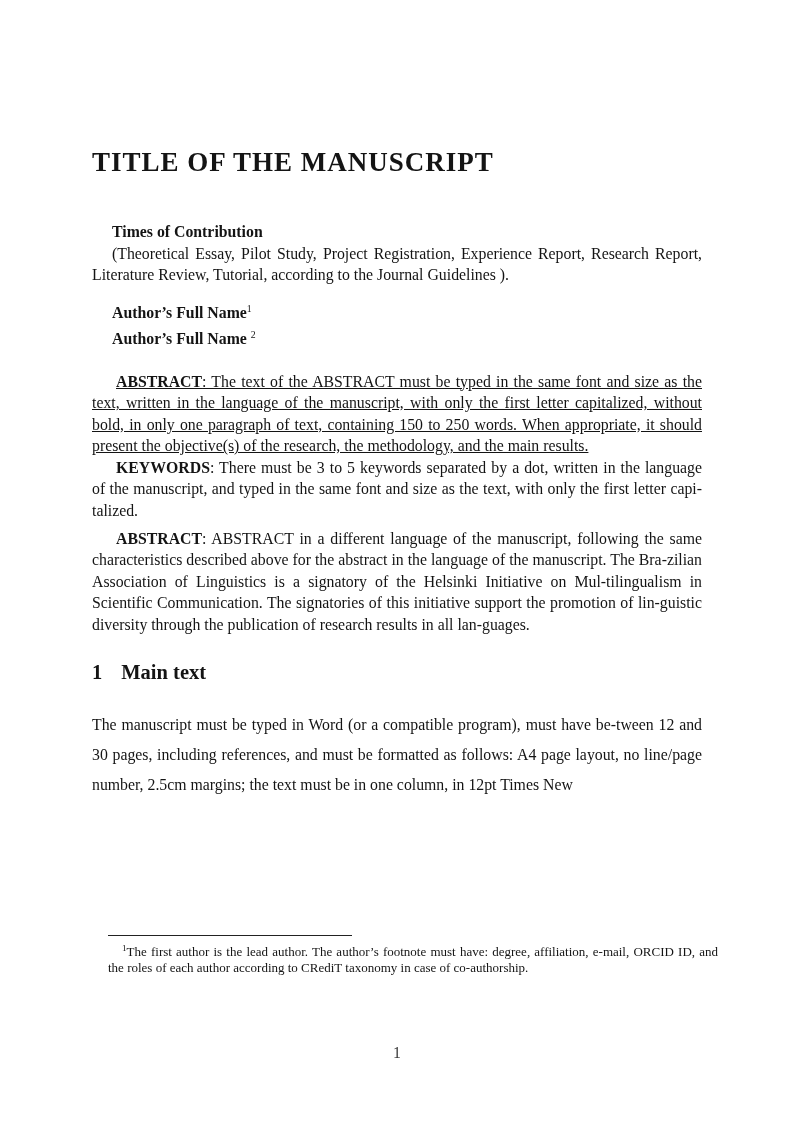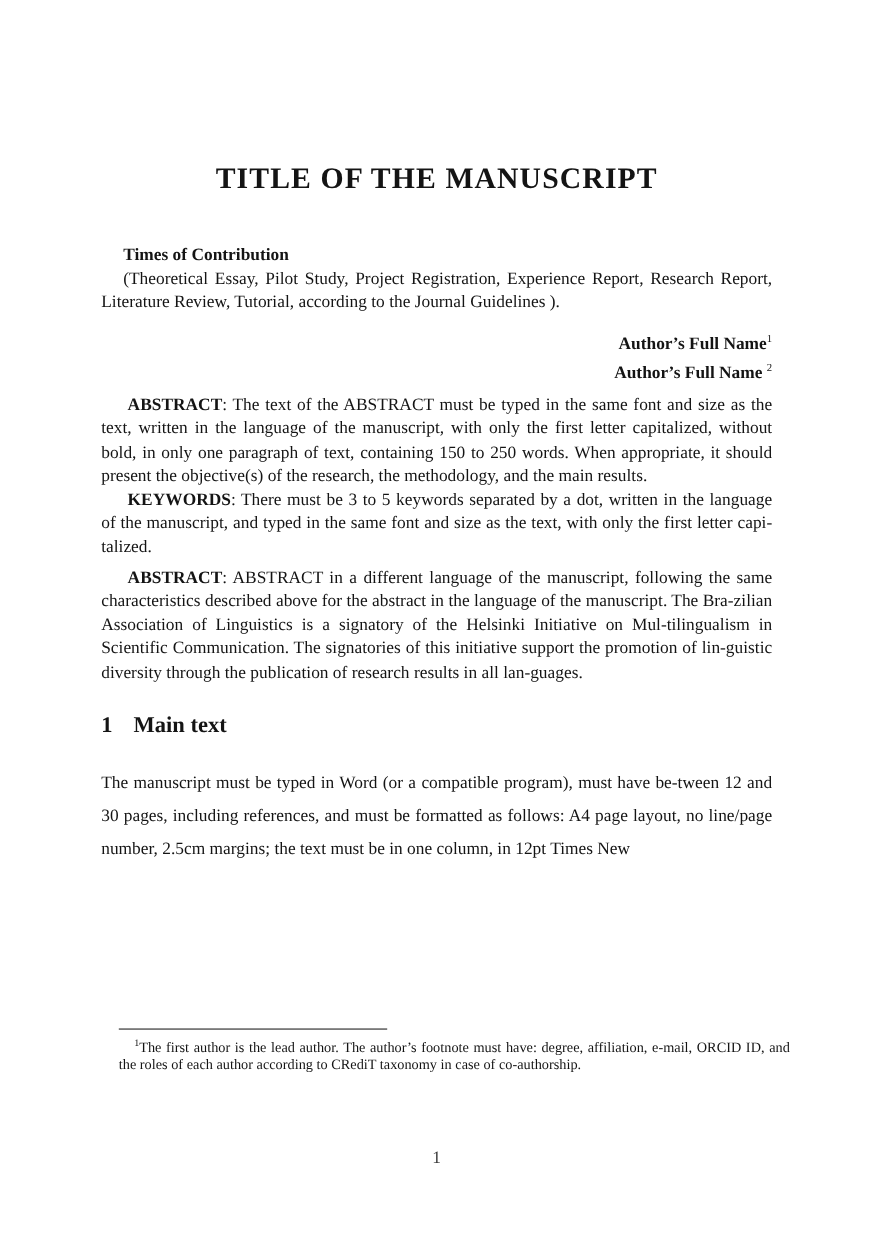--- a/index.html
+++ b/index.html
@@ -22,21 +22,20 @@
     top: 0;
     width: 610px;
     font-size: 15.8px;
     line-height: 21.6px;
   }
   .doc-title {
     margin: 146px 0 0 0;
     font-size: 27px;
     line-height: 33px;
     font-weight: bold;
-    text-align: center;
     letter-spacing: 1px;
   }
   .doc-subtitle {
     margin: 26px 0 0 0;
     font-size: 17.5px;
     line-height: 22px;
     font-weight: bold;
     text-align: center;
     letter-spacing: 0.8px;
   }
@@ -47,35 +46,34 @@
   }
   .contrib-text {
     margin: 0;
     text-indent: 20px;
     text-align: justify;
   }
   .authors {
     margin: 12px 0 0 0;
     padding-left: 20px;
     font-weight: bold;
-    text-align: right;
   }
   .author-line sup {
     font-weight: normal;
     font-size: 62%;
   }
   .para {
     margin: 0;
     text-indent: 24px;
     text-align: justify;
   }
   .para b {
     font-weight: bold;
   }
-  .mt-abstract1 { margin-top: 8px; }
+  .mt-abstract1 { margin-top: 21px; text-decoration: underline; }
   .mt-abstract2 { margin-top: 6px; }
   .section-heading {
     margin: 23px 0 0 0;
     font-size: 20.5px;
     line-height: 26px;
     font-weight: bold;
   }
   .section-heading .sec-num {
     display: inline-block;
     margin-right: 19px;

